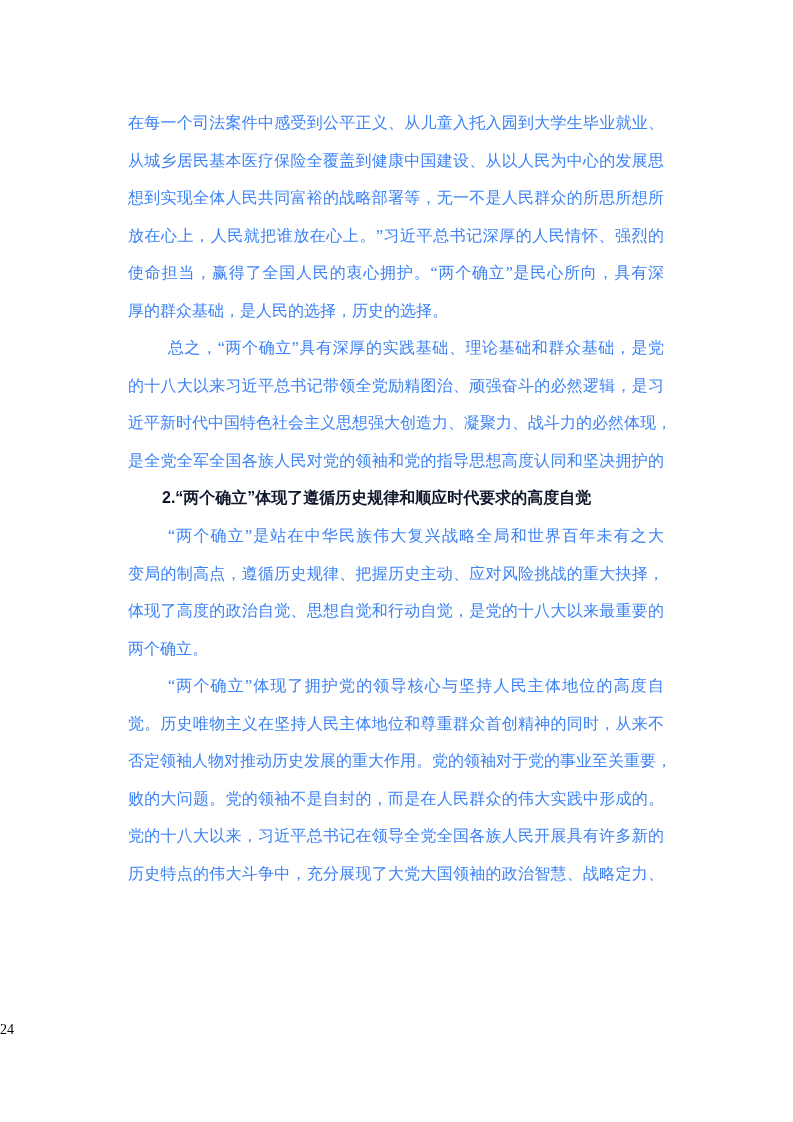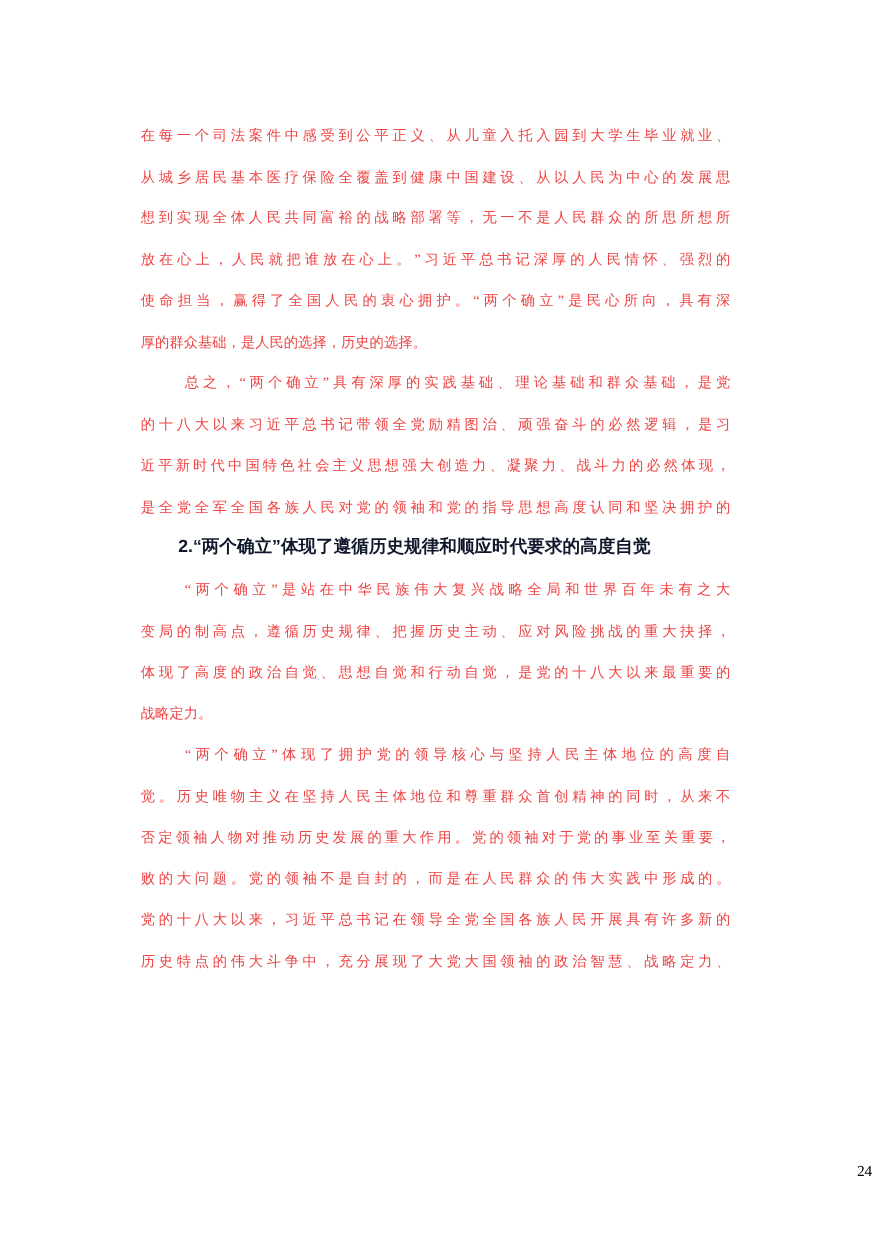--- a/index.html
+++ b/index.html
@@ -20,28 +20,28 @@
     position: absolute;
     left: 128px;
     top: 104px;
     width: 536px;
   }
   .paragraph {
     margin: 0;
     padding: 0;
   }
   .line {
-    font-size: 13px;
+    font-size: 16px;
     line-height: 37.55px;
     height: 37.55px;
     text-align: justify;
     text-align-last: justify;
     letter-spacing: 0;
     white-space: nowrap;
-    color: #ef4444;
+    color: #3b82f6;
   }
   .line.first-indent {
     text-indent: 40px;
   }
   .line.last-line {
     text-align: right;
     text-align-last: left;
   }
   .heading {
     font-family: "Liberation Sans", "DejaVu Sans", sans-serif;
@@ -51,26 +51,25 @@
     height: 37.55px;
     padding-left: 34px;
     white-space: nowrap;
     color: #0f172a;
   }
   .page-number {
     position: absolute;
     left: 0;
     right: 0;
     top: 1020px;
-    text-align: right;
+    text-align: left;
     font-size: 14px;
     line-height: 20px;
     font-family: "Liberation Serif", "DejaVu Serif", serif;
     color: #000000;
-    margin-top: 36px;
   }
 </style>
 </head>
 <body>
 
 <div class="page">
   <div class="text-block" id="document-body">
       <div class="paragraph">
         <div class="line">在每一个司法案件中感受到公平正义、从儿童入托入园到大学生毕业就业、</div>
         <div class="line">从城乡居民基本医疗保险全覆盖到健康中国建设、从以人民为中心的发展思</div>
@@ -83,21 +82,21 @@
         <div class="line first-indent">总之，“两个确立”具有深厚的实践基础、理论基础和群众基础，是党</div>
         <div class="line">的十八大以来习近平总书记带领全党励精图治、顽强奋斗的必然逻辑，是习</div>
         <div class="line">近平新时代中国特色社会主义思想强大创造力、凝聚力、战斗力的必然体现，</div>
         <div class="line">是全党全军全国各族人民对党的领袖和党的指导思想高度认同和坚决拥护的</div>
       </div>
       <div class="heading">2.“两个确立”体现了遵循历史规律和顺应时代要求的高度自觉</div>
       <div class="paragraph">
         <div class="line first-indent">“两个确立”是站在中华民族伟大复兴战略全局和世界百年未有之大</div>
         <div class="line">变局的制高点，遵循历史规律、把握历史主动、应对风险挑战的重大抉择，</div>
         <div class="line">体现了高度的政治自觉、思想自觉和行动自觉，是党的十八大以来最重要的</div>
-        <div class="line last-line">战略定力。</div>
+        <div class="line last-line">两个确立。</div>
       </div>
       <div class="paragraph">
         <div class="line first-indent">“两个确立”体现了拥护党的领导核心与坚持人民主体地位的高度自</div>
         <div class="line">觉。历史唯物主义在坚持人民主体地位和尊重群众首创精神的同时，从来不</div>
         <div class="line">否定领袖人物对推动历史发展的重大作用。党的领袖对于党的事业至关重要，</div>
         <div class="line">败的大问题。党的领袖不是自封的，而是在人民群众的伟大实践中形成的。</div>
         <div class="line">党的十八大以来，习近平总书记在领导全党全国各族人民开展具有许多新的</div>
         <div class="line">历史特点的伟大斗争中，充分展现了大党大国领袖的政治智慧、战略定力、</div>
       </div>
     </div>

